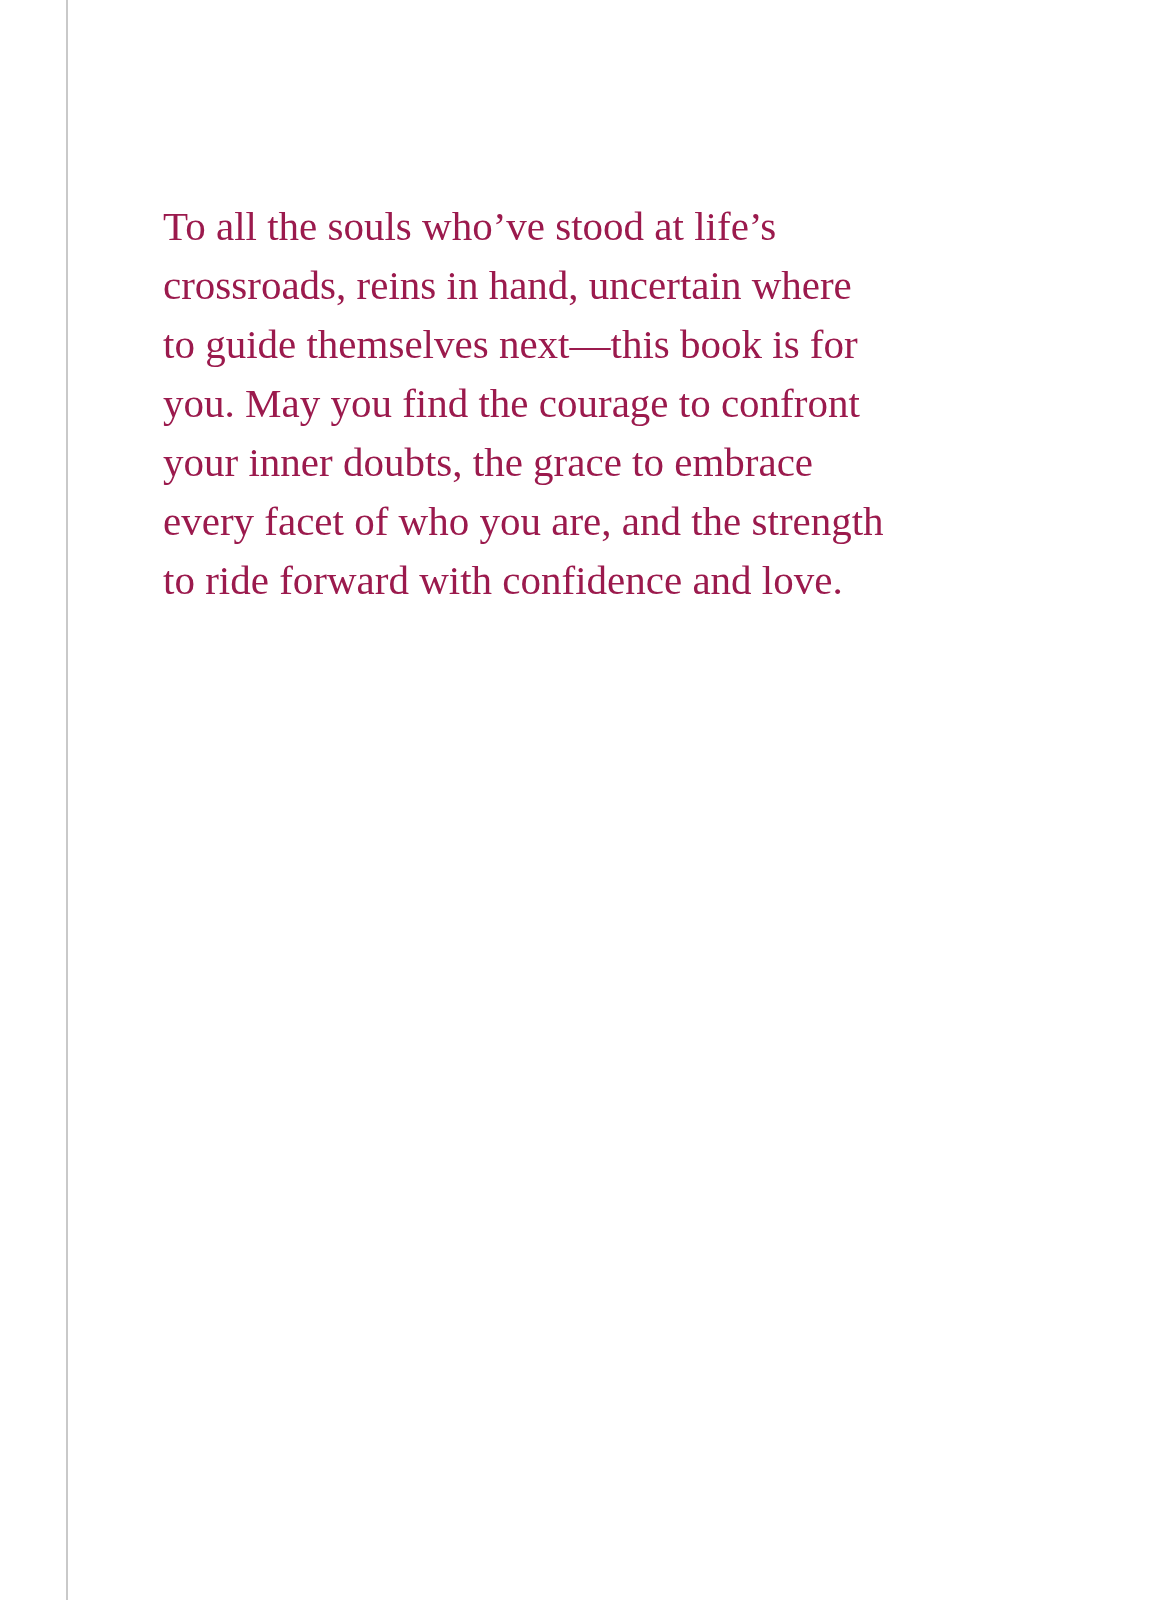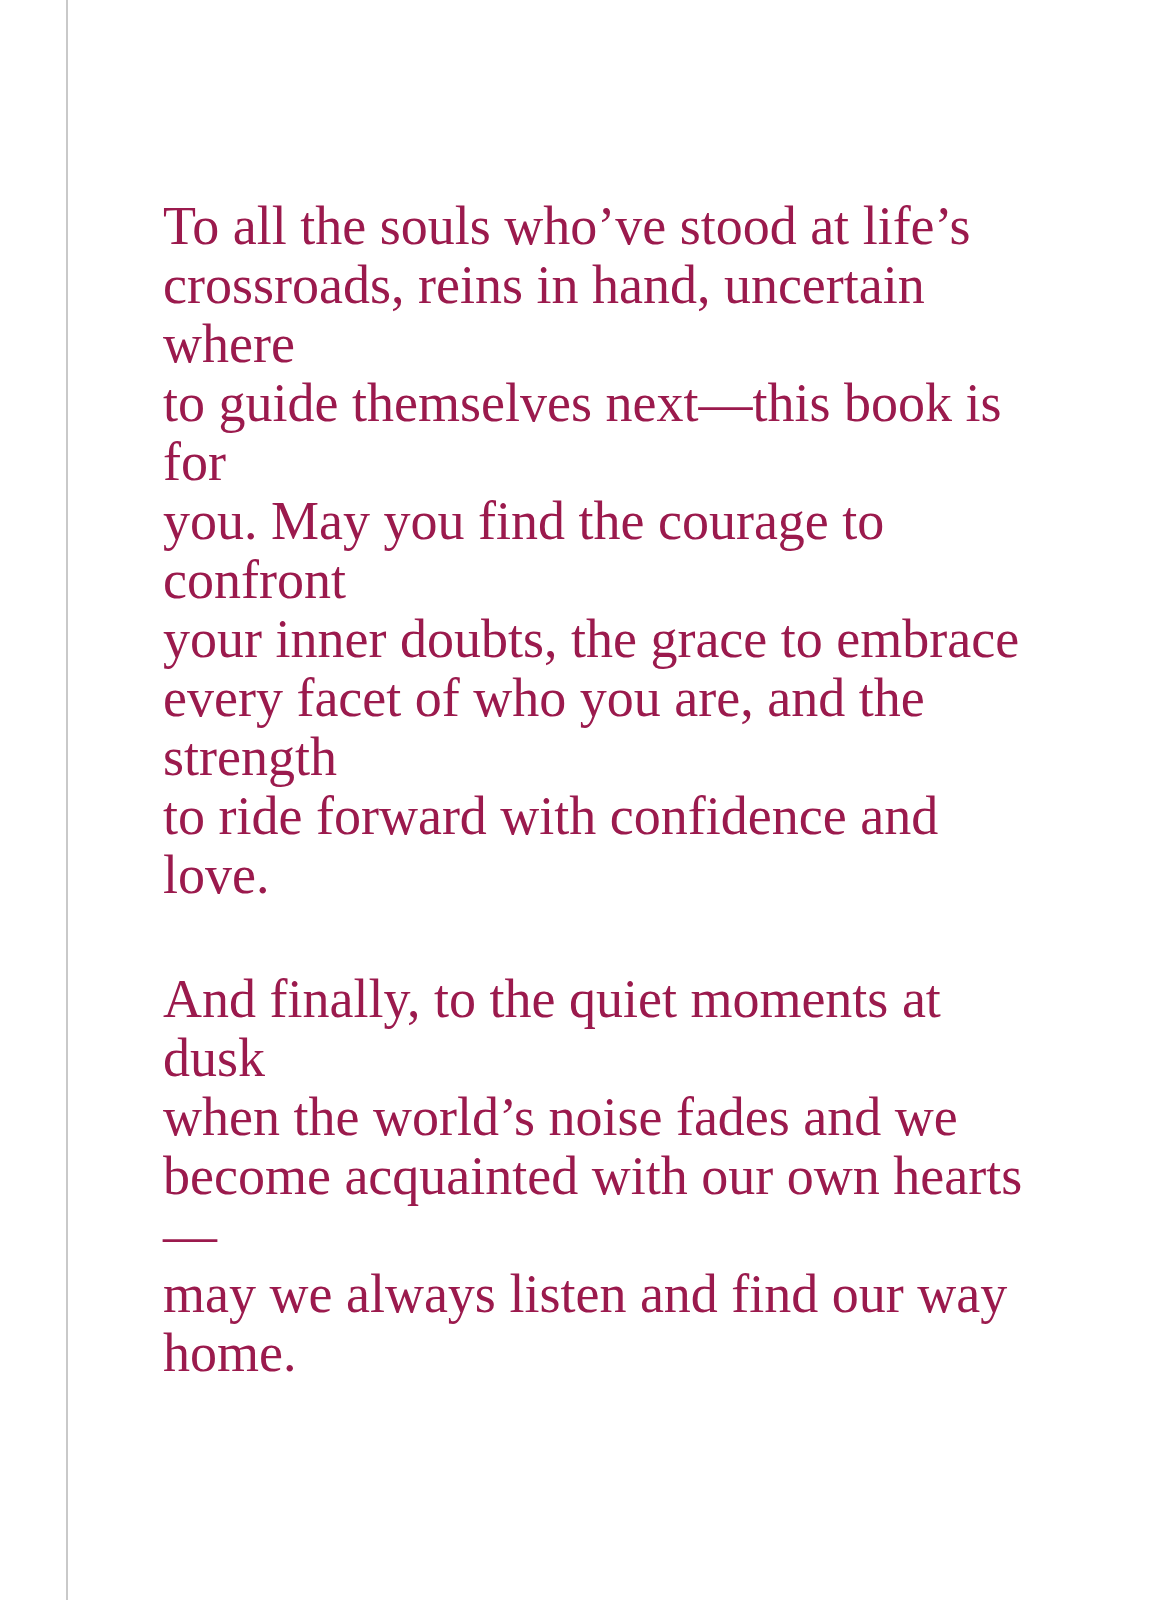--- a/index.html
+++ b/index.html
@@ -36,21 +36,21 @@
     font-size: 50px;
     line-height: 60px;
     font-weight: normal;
     text-align: center;
     letter-spacing: 0.5px;
     color: #9B1A4D;
   }
   .paragraphs p {
     margin: 0 0 65px 0;
     padding: 0;
-    font-size: 54px;
+    font-size: 41px;
     line-height: 59px;
     white-space: pre-line;
     color: #9B1A4D;
   }
   .paragraphs p:last-child {
     margin-bottom: 0;
   }
 </style>
 </head>
 <body>
@@ -59,19 +59,15 @@
   <div class="edge-rule"></div>
   <div class="content">
     <div class="paragraphs">
         <p>To all the souls who’ve stood at life’s
 crossroads, reins in hand, uncertain where
 to guide themselves next—this book is for
 you. May you find the courage to confront
 your inner doubts, the grace to embrace
 every facet of who you are, and the strength
 to ride forward with confidence and love.</p>
-        <p>And finally, to the quiet moments at dusk
-when the world’s noise fades and we
-become acquainted with our own hearts—
-may we always listen and find our way home.</p>
       </div>
   </div>
 </div>
 
 </body></html>

